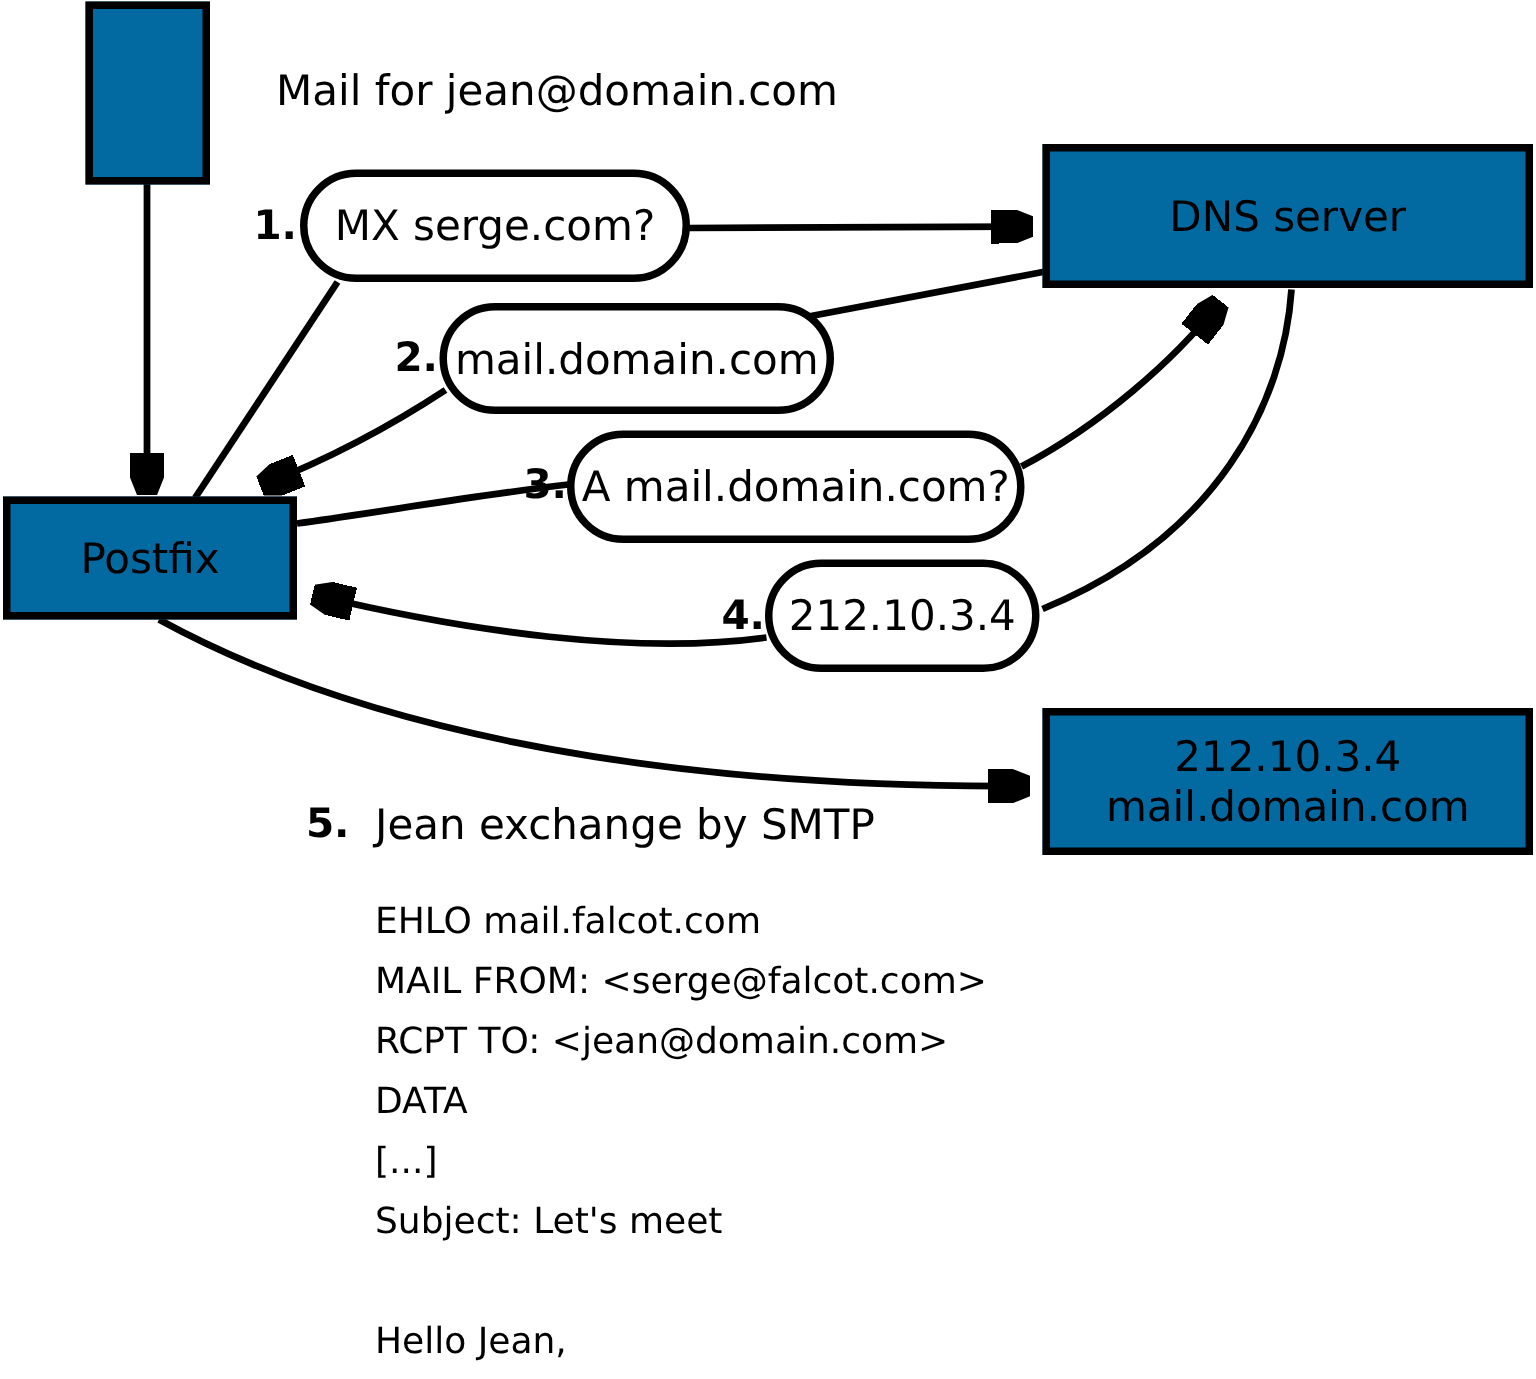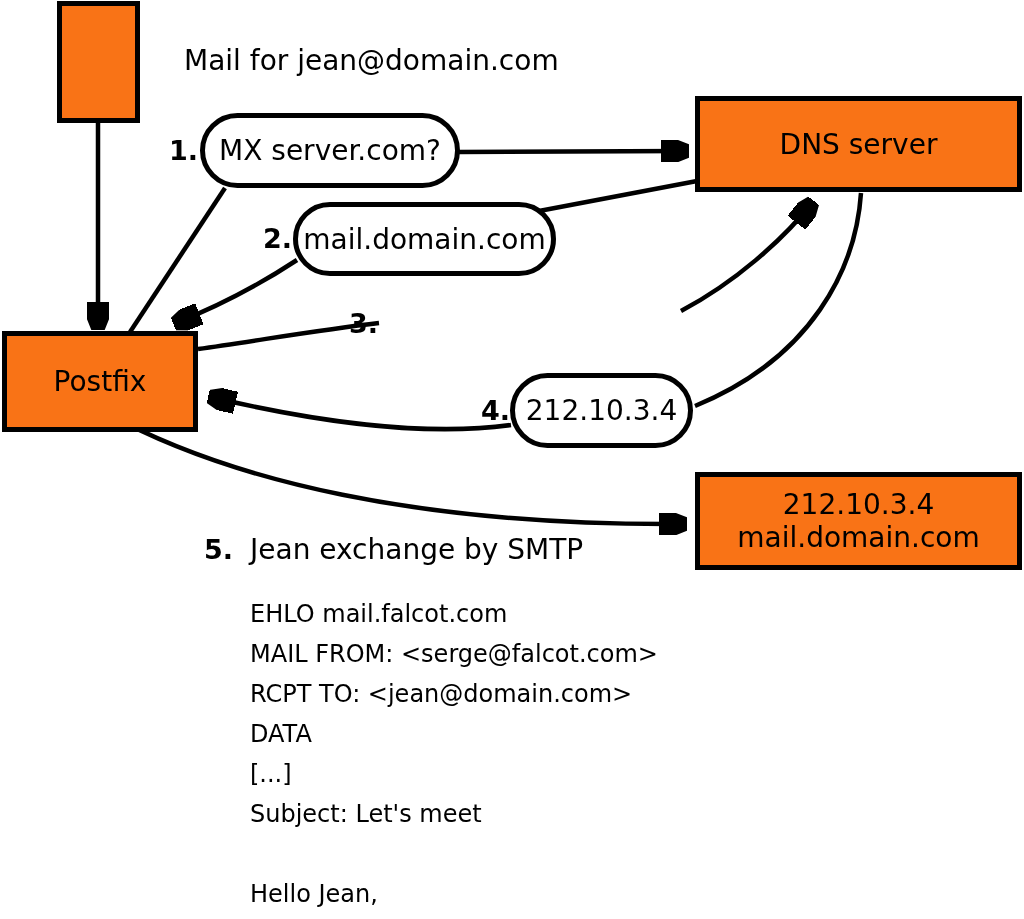--- a/index.html
+++ b/index.html
@@ -19,30 +19,30 @@
   }
   .wires path {
     stroke: #000000;
     stroke-width: 4.5;
     fill: none;
     stroke-linejoin: round;
   }
   .node {
     position: absolute;
     box-sizing: border-box;
-    background: #f97316;
+    background: #0369a1;
     border: 5px solid #000000;
     display: flex;
     align-items: center;
     justify-content: center;
     font-size: 28px;
     text-align: center;
   }
   .envelope { left: 57px; top: 1px; width: 83px; height: 122px; }
-  .postfix  { left: 2px;  top: 331px; width: 196px; height: 101px; }
+  .postfix  { left: 2px;  top: 331px; width: 196px; height: 82px; }
   .dns      { left: 695px; top: 96px; width: 327px; height: 96px; }
   .mailsrv  { left: 695px; top: 472px; width: 327px; height: 98px;
               flex-direction: column; line-height: 33px; }
   .pill {
     position: absolute;
     box-sizing: border-box;
     background: #ffffff;
     border: 5px solid #000000;
     border-radius: 40px;
     display: flex;
@@ -124,29 +124,32 @@
     <span>Postfix</span>
   </div>
 
   <div class="node mailsrv">
     <div>212.10.3.4</div>
     <div>mail.domain.com</div>
   </div>
 
   <div class="step-num num1">1.</div>
   <div class="pill pill1">
-    <span>MX server.com?</span>
+    <span>MX serge.com?</span>
   </div>
 
   <div class="step-num num2">2.</div>
   <div class="pill pill2">
     <span>mail.domain.com</span>
   </div>
 
   <div class="step-num num3">3.</div>
+  <div class="pill pill3">
+    <span>A mail.domain.com?</span>
+  </div>
 
   <div class="step-num num4">4.</div>
   <div class="pill pill4">
     <span>212.10.3.4</span>
   </div>
 
   <div class="step-num num5">5.</div>
   <div class="step5-label">Jean exchange by SMTP</div>
 
   <div class="smtp">EHLO mail.falcot.com

